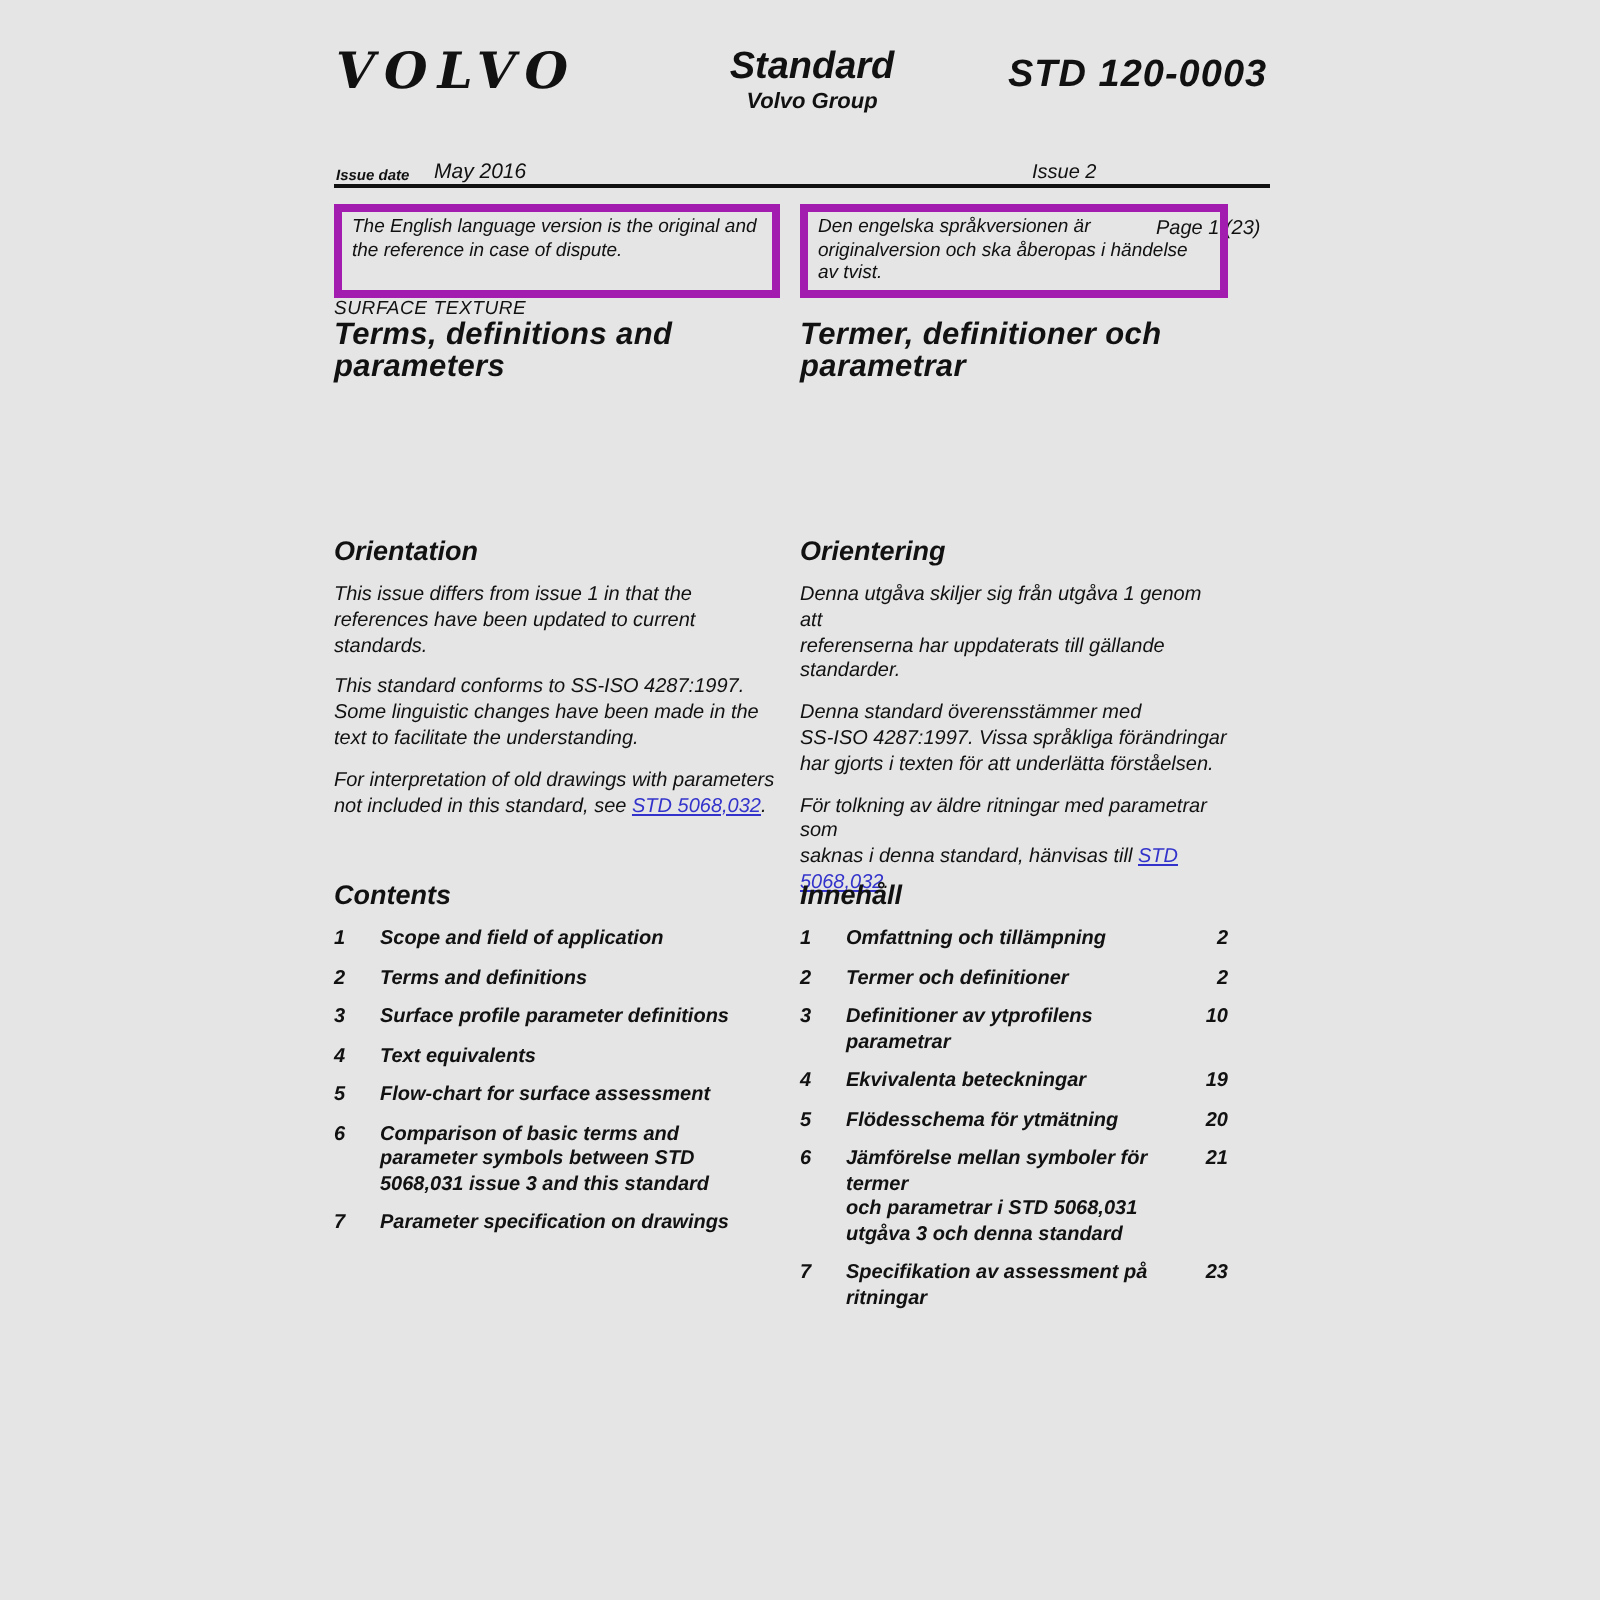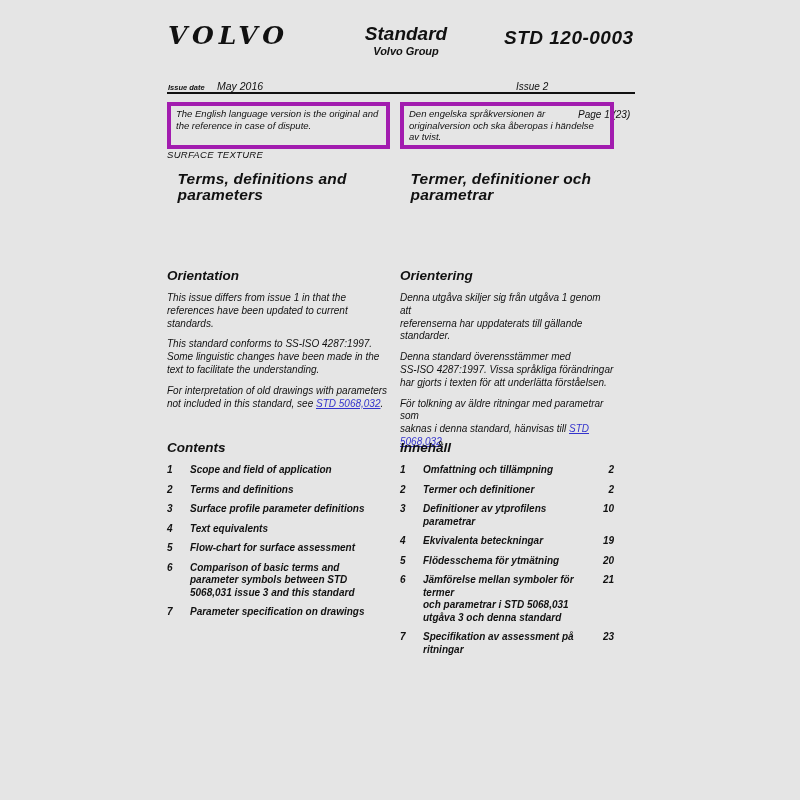--- a/index.html
+++ b/index.html
@@ -126,27 +126,26 @@
   .notice-box {
     border: 4px solid #a21caf;
     padding: 2px 5px;
     font-size: 9.5px;
     line-height: 11.5px;
   }
 
   .row-subject { top: 149px; font-size: 9.5px; letter-spacing: 0.3px; }
 
   .row-title {
-    top: 171px;
+    top: 160px;
     font-size: 15.5px;
     font-weight: bold;
     line-height: 16px;
     white-space: pre-line;
     letter-spacing: 0.2px;
-    justify-content: center;
   }
 
   .row-orientation { top: 268px; }
   .row-contents { top: 440px; }
 
   .section-heading {
     font-size: 13.5px;
     font-weight: bold;
     margin: 0 0 9px 0;
     line-height: 15px;

